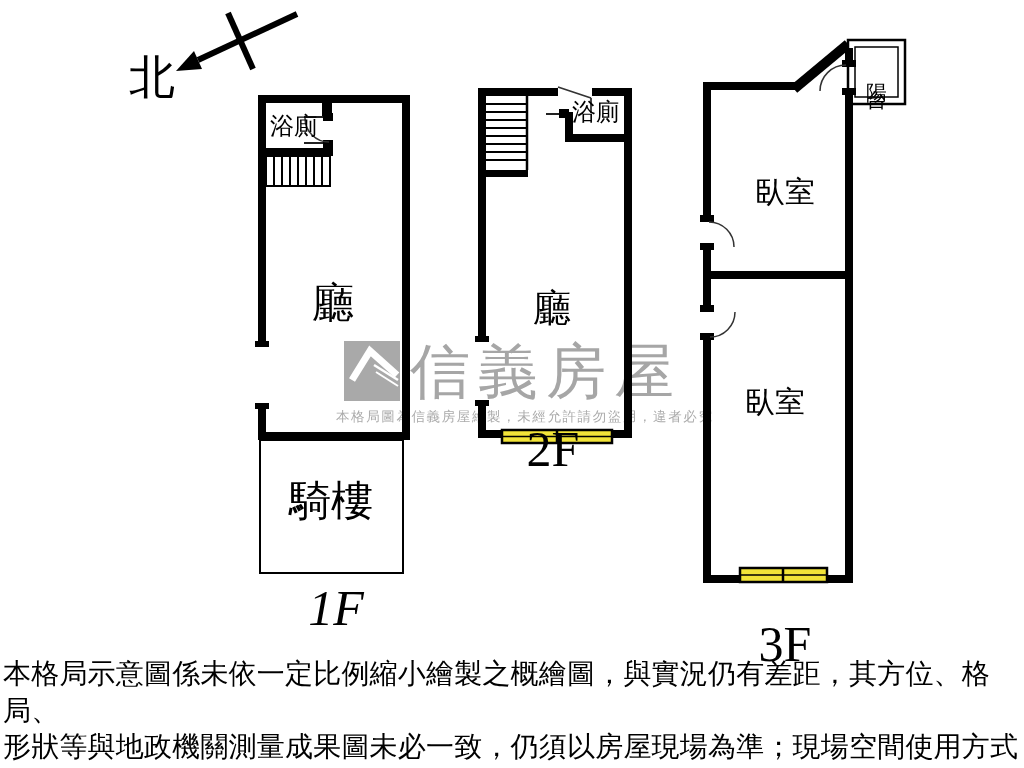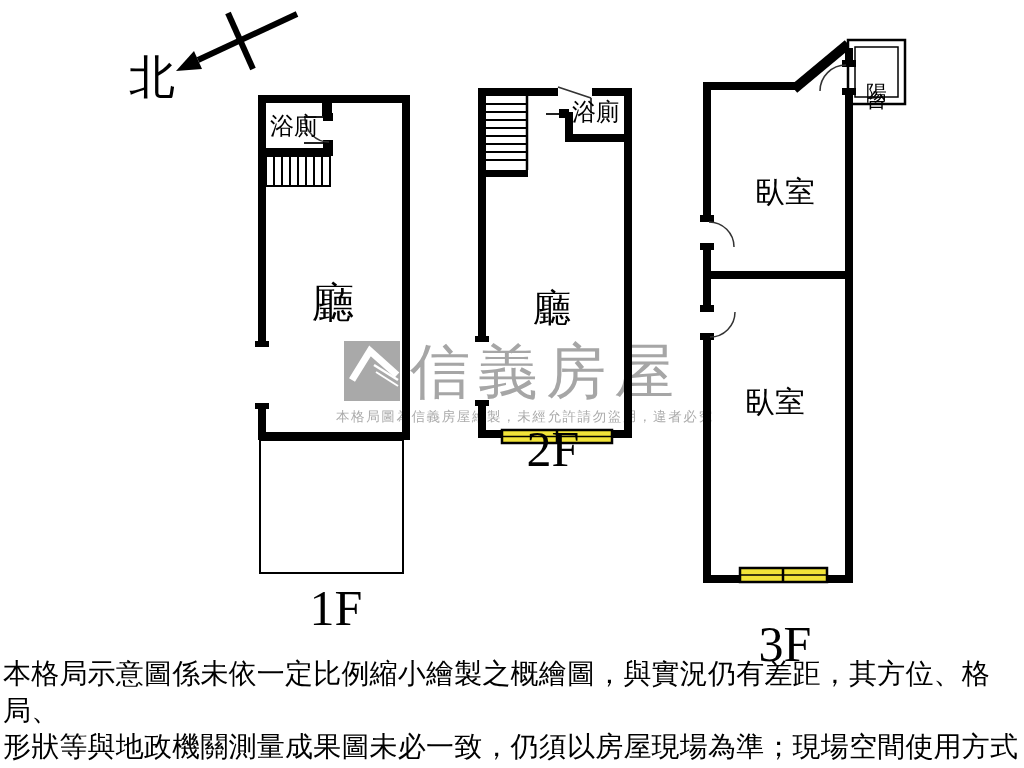--- a/index.html
+++ b/index.html
@@ -122,21 +122,22 @@
         <line x1="740" y1="575" x2="827" y2="575" stroke="#000" stroke-width="1.5"></line>
         <line x1="783" y1="568" x2="783" y2="582" stroke="#000" stroke-width="2.5"></line>
       </g>
     </g>
   </svg>
 
   <div class="lbl" style="left:152px;top:78px;font-size:46px;">北</div>
 
   <div class="lbl" style="left:294px;top:126px;font-size:24px;">浴廁</div>
   <div class="lbl" style="left:333px;top:303px;font-size:42px;">廳</div>
-  <div class="lbl floor-lbl" style="left:336px;top:608px;">1F</div>
+  <div class="lbl" style="left:331px;top:501px;font-size:42px;">騎樓</div>
+  <div class="lbl floor-lbl" style="left:336px;top:608px;font-style:italic;">1F</div>
 
   <div class="lbl" style="left:596px;top:112px;font-size:24px;">浴廁</div>
   <div class="lbl" style="left:552px;top:308px;font-size:38px;">廳</div>
   <div class="lbl floor-lbl" style="left:553px;top:449px;">2F</div>
 
   <div class="lbl vert" style="left:876px;top:72px;font-size:21px;">陽台</div>
   <div class="lbl" style="left:785px;top:192px;font-size:30px;">臥室</div>
   <div class="lbl" style="left:775px;top:402px;font-size:30px;">臥室</div>
   <div class="lbl floor-lbl" style="left:785px;top:644px;">3F</div>
 

